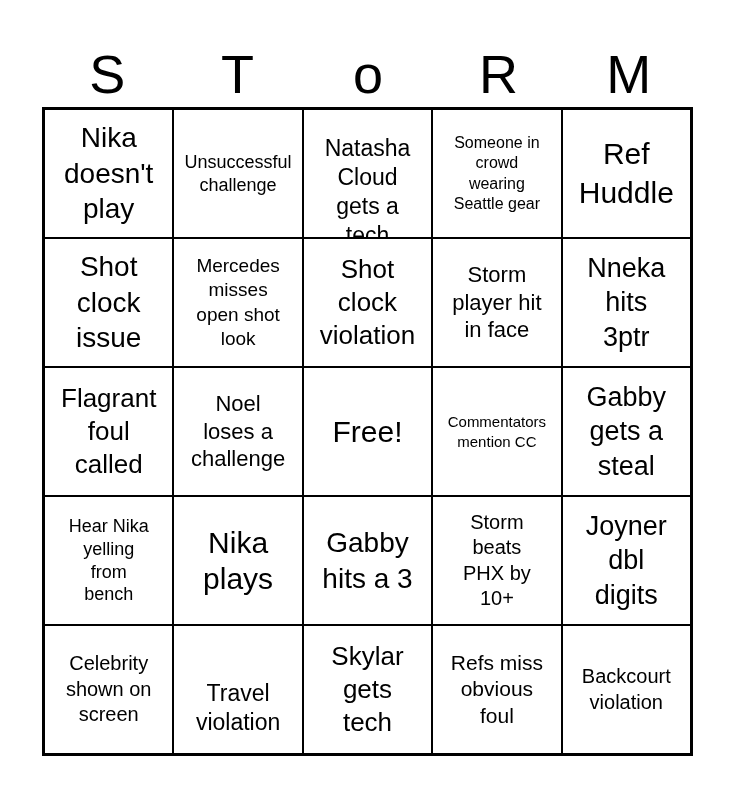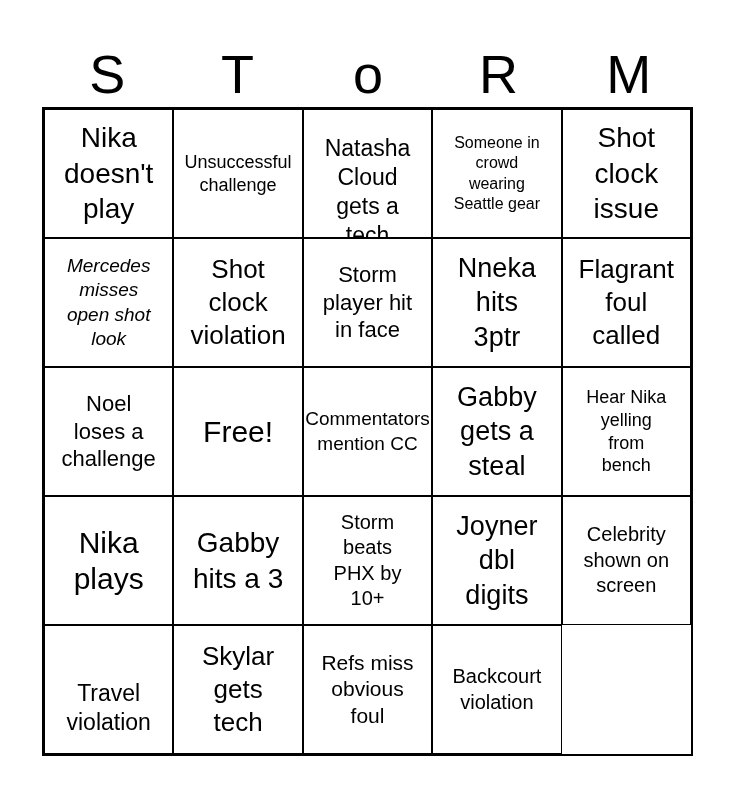--- a/index.html
+++ b/index.html
@@ -54,24 +54,24 @@
     box-sizing: border-box;
     padding: 2px 3px;
     overflow: hidden;
     background: #ffffff;
   }
   .cell-text {
     white-space: pre-line;
     line-height: 1.27;
     color: #000000;
   }
-  .fs15 { font-size: 19px; }
+  .fs15 { font-size: 15px; }
   .fs17 { font-size: 16px; }
   .fs18 { font-size: 18px; }
-  .fs19 { font-size: 19px; font-style: italic; }
+  .fs19 { font-size: 19px; }
   .fs20 { font-size: 20px; }
   .fs21 { font-size: 21px; }
   .fs22 { font-size: 22px; }
   .fs23 { font-size: 23px; margin-top: 37px; }
   .fs26 { font-size: 26px; }
   .fs27 { font-size: 27px; }
   .fs28 { font-size: 28px; }
   .fs30 { font-size: 30px; }
   .fs38 { font-size: 30px; line-height: 1.2; }
 </style>
@@ -101,20 +101,24 @@
 Cloud
 gets a
 tech</span>
     </div>
   <div class="cell">
       <span class="cell-text fs17">Someone in
 crowd
 wearing
 Seattle gear</span>
     </div>
+  <div class="cell">
+      <span class="cell-text fs30">Ref
+Huddle</span>
+    </div>
 
   <div class="cell">
       <span class="cell-text fs28">Shot
 clock
 issue</span>
     </div>
   <div class="cell">
       <span class="cell-text fs19">Mercedes
 misses
 open shot

